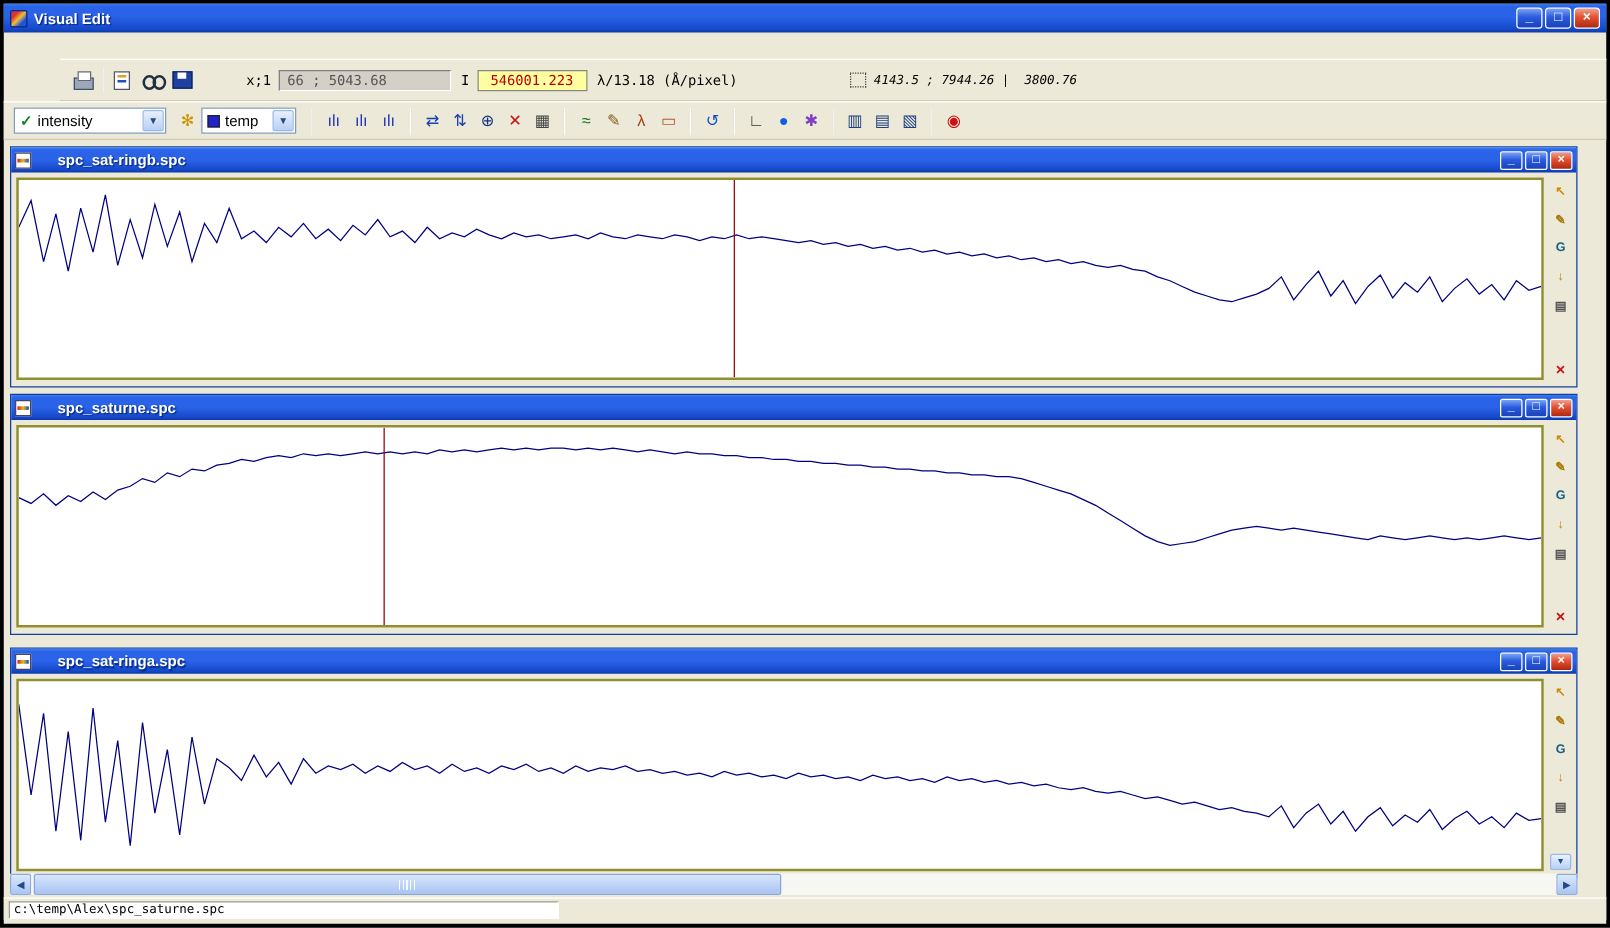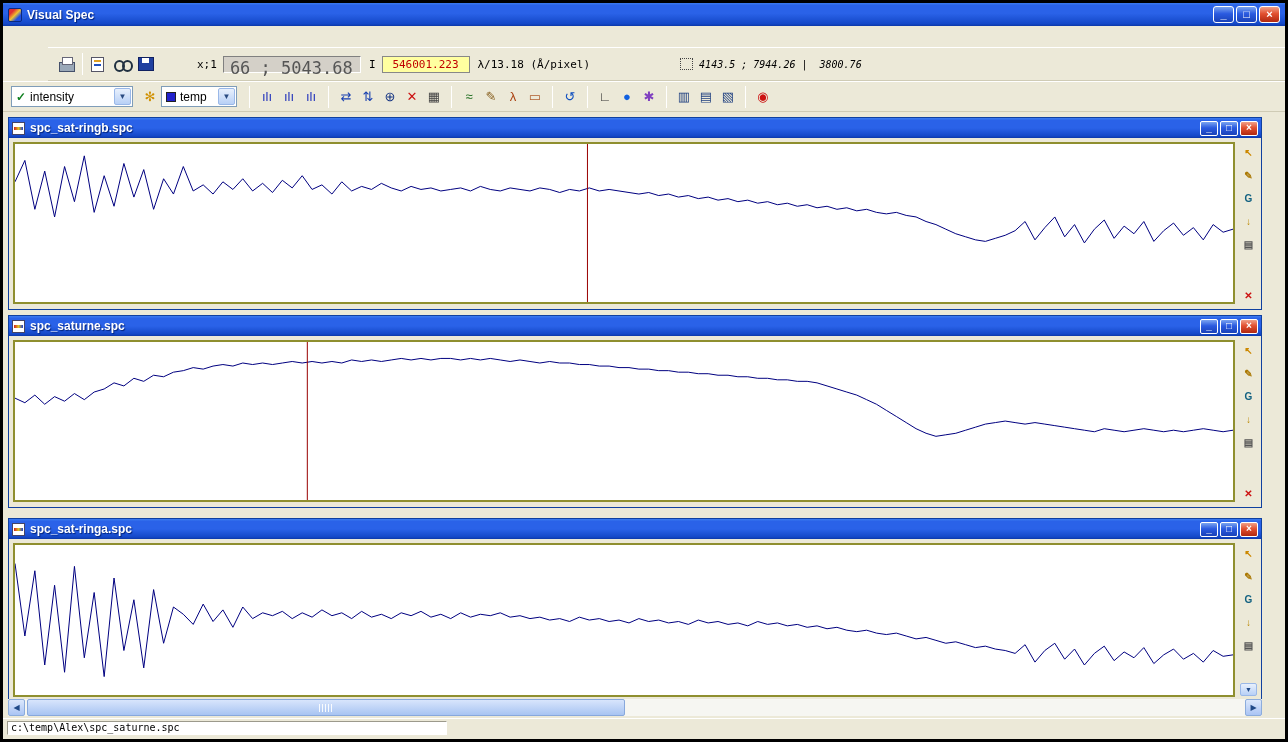--- a/index.html
+++ b/index.html
@@ -32,21 +32,21 @@
   .mi-print::after{content:"";position:absolute;left:4px;top:1px;width:9px;height:6px;background:#fff;border:1px solid #667;}
   .mi-doc::before{content:"";position:absolute;left:2px;top:1px;width:11px;height:13px;background:#fff;border:1px solid #556;}
   .mi-doc::after{content:"";position:absolute;left:5px;top:4px;width:7px;height:2px;background:#e0a020;box-shadow:0 4px 0 #2050c0;}
   .mi-find::before{content:"";position:absolute;left:1px;top:4px;width:7px;height:8px;border:2px solid #203040;border-radius:50%;}
   .mi-find::after{content:"";position:absolute;left:9px;top:4px;width:7px;height:8px;border:2px solid #203040;border-radius:50%;}
   .mi-save::before{content:"";position:absolute;left:1px;top:1px;right:1px;bottom:1px;background:#2040a0;border:1px solid #102060;}
   .mi-save::after{content:"";position:absolute;left:5px;top:2px;width:7px;height:5px;background:#fff;}
   .tsep{width:1px;height:22px;background:#b8b4a0;border-right:1px solid #fff;margin:0 6px;}
   .tlabel{font-family:"DejaVu Sans Mono",monospace;font-size:11px;color:#000;}
   .field-gray{width:138px;height:17px;margin:0 8px 0 6px;background:#d4d0c8;border:1px solid;
-    border-color:#808080 #fff #fff #808080;font-family:"DejaVu Sans Mono",monospace;font-size:17px;
+    border-color:#808080 #fff #fff #808080;font-family:"DejaVu Sans Mono",monospace;font-size:11px;
     color:#555;padding:1px 6px;}
   .field-yellow{width:88px;height:17px;margin:0 8px 0 6px;background:#ffffa0;border:1px solid #888;
     font-family:"DejaVu Sans Mono",monospace;font-size:11px;color:#c00000;padding:1px 4px;text-align:center;}
   .dotted-box{width:13px;height:12px;border:1px dotted #444;margin:0 6px 0 90px;}
   .readout{font-family:"DejaVu Sans Mono",monospace;font-size:10px;color:#000;white-space:pre;font-style:italic;}
 
   
   .toolbar2{position:absolute;left:0;top:78px;right:0;height:31px;display:flex;align-items:center;
     background:#ece9d8;border-top:1px solid #fff;border-bottom:1px solid #cfcbb5;padding-left:8px;}
   .combo{height:21px;background:#fff;border:1px solid #7f9db9;display:flex;align-items:center;
@@ -59,21 +59,21 @@
   .tbtn{width:22px;height:22px;display:flex;align-items:center;justify-content:center;font-size:13px;}
   .tbtn .g{pointer-events:none;}
 
   
   .child{position:absolute;left:5px;width:1254px;background:#ece9d8;border:1px solid #1040a0;}
   .child-title{position:absolute;left:0;top:0;right:0;height:20px;display:flex;align-items:center;padding:0 3px;
     background:linear-gradient(180deg,#3c7cf0 0%,#2a62e8 12%,#2a62e8 50%,#1448c8 90%,#0c38a8 100%);}
   .doc-icon{width:13px;height:13px;background:#fff;border:1px solid #446;position:relative;}
   .doc-icon::after{content:"";position:absolute;left:1px;top:4px;right:1px;height:3px;
     background:linear-gradient(90deg,#d02020,#e0c020,#2040d0);}
-  .child-title-text{color:#fff;font-weight:bold;font-size:12px;margin-left:5px;text-shadow:1px 1px 1px #00227a;}
+  .child-title-text{color:#fff;font-weight:bold;font-size:12px;margin-left:21px;text-shadow:1px 1px 1px #00227a;}
   .child-btns{margin-left:auto;display:flex;gap:2px;}
   .cbtn{width:18px;height:15px;border-radius:2px;border:1px solid #fff;color:#fff;font-size:10px;
     line-height:12px;text-align:center;font-weight:bold;}
   .plot{position:absolute;left:4px;top:24px;right:26px;bottom:5px;background:#fff;border:2px solid #8f8f2f;overflow:hidden;}
   .plot svg{width:100%;height:100%;display:block;}
   .strip{position:absolute;right:2px;top:25px;bottom:6px;width:21px;display:flex;flex-direction:column;
     align-items:center;gap:8px;padding-top:2px;}
   .strip-btn{width:17px;height:15px;font-size:10px;font-weight:bold;display:flex;align-items:center;
     justify-content:center;background:#ece9d8;}
   .strip-spacer{margin-top:auto;}
@@ -97,21 +97,21 @@
     border:1px solid;border-color:#9c9a8c #fff #fff #9c9a8c;
     font-family:"DejaVu Sans Mono",monospace;font-size:10px;color:#000;padding:0 3px;line-height:12px;}
 </style>
 </head>
 <body>
 
 <div id="main">
 
   <div class="titlebar">
     <span class="app-icon"></span>
-    <span class="title-text">Visual Spec</span>
+    <span class="title-text">Visual Edit</span>
     <span class="win-btns">
       <span class="win-btn btn-blue">_</span>
       <span class="win-btn btn-blue">□</span>
       <span class="win-btn btn-red">×</span>
     </span>
   </div>
 
 
   <div class="toolbar1">
     <span class="mi mi-print"></span>

